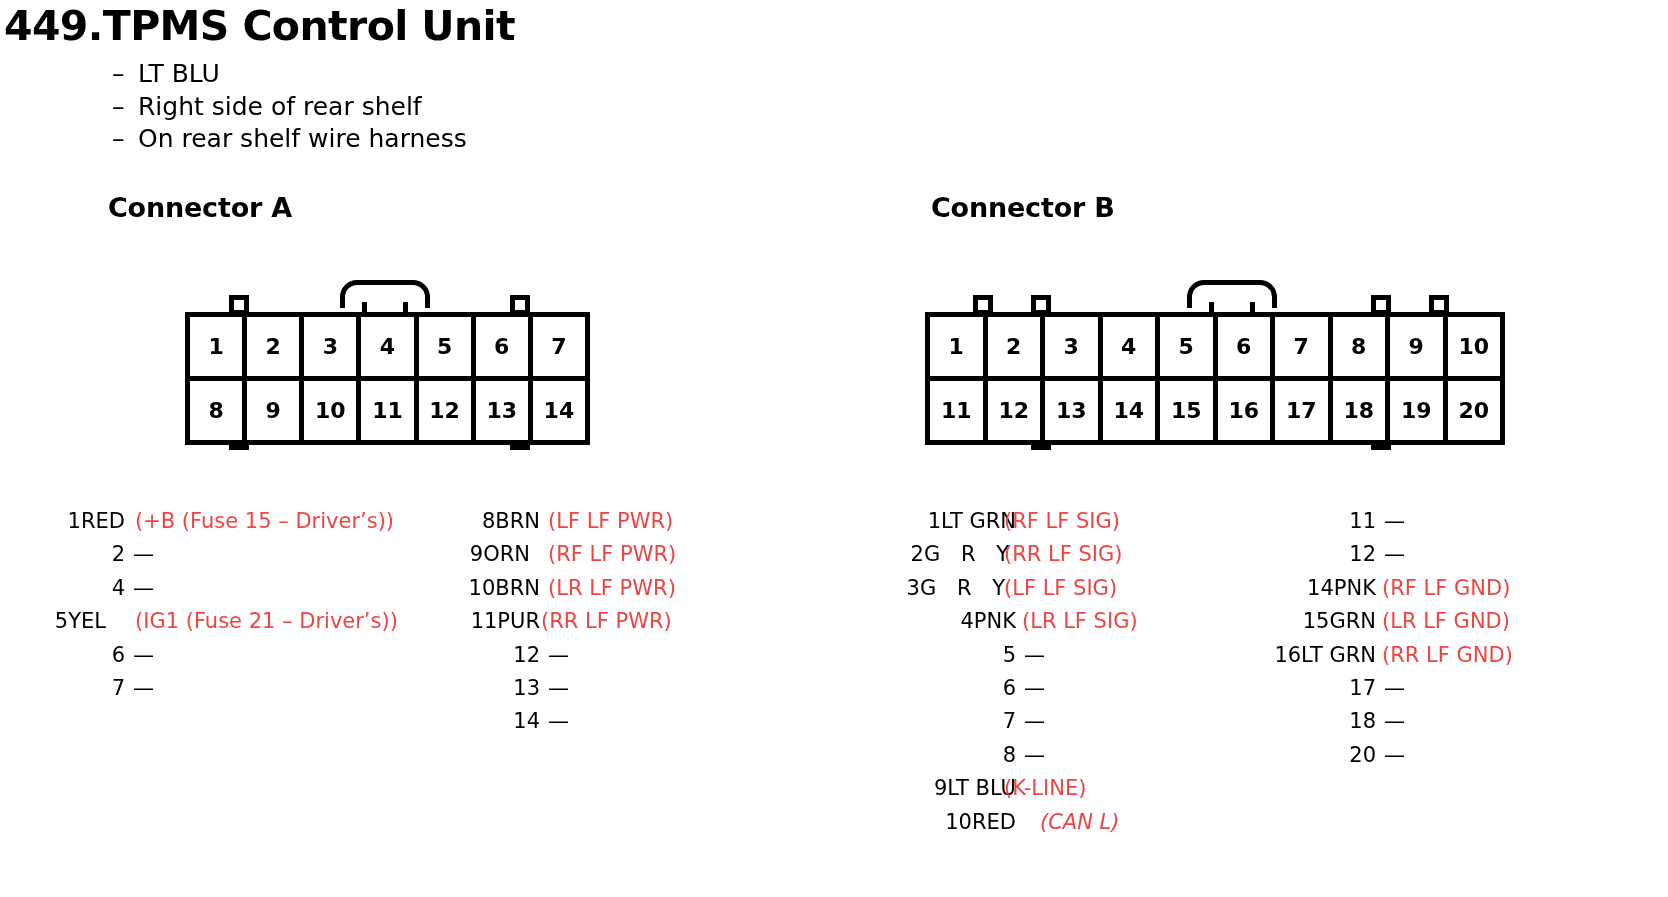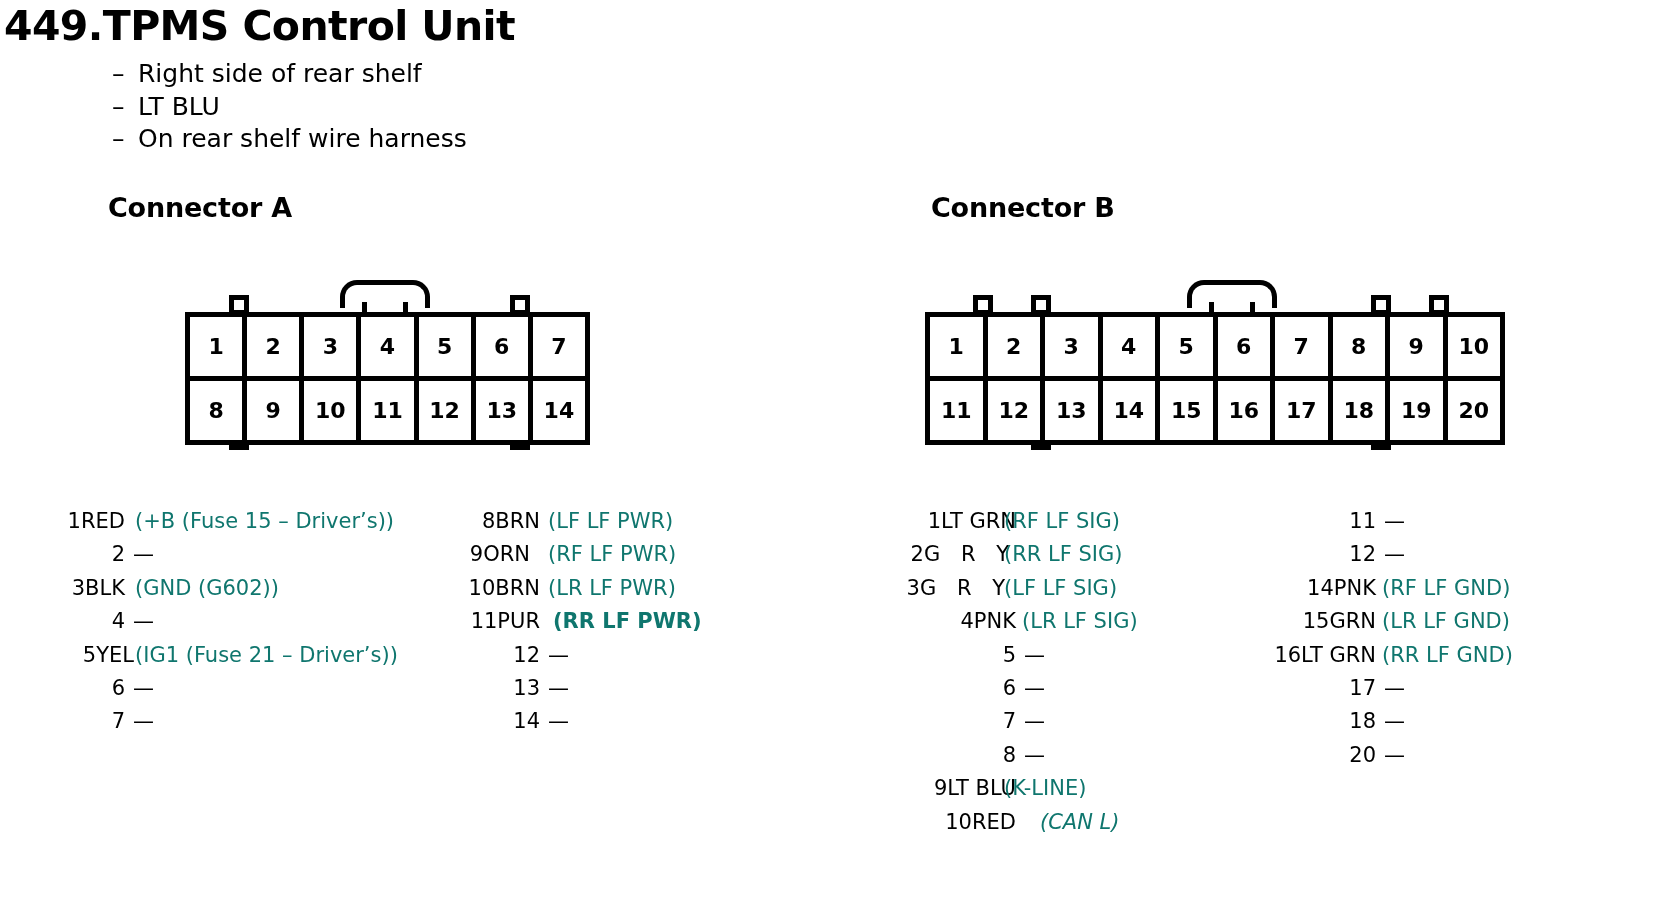--- a/index.html
+++ b/index.html
@@ -127,39 +127,39 @@
   .pin-lhs {
     position: absolute;
     right: 0; top: 0;
     text-align: right;
     white-space: nowrap;
     color: #000;
   }
   .pin-desc {
     position: absolute;
     left: 0; top: 0;
-    color: #0f766e;
+    color: #ef4444;
     white-space: nowrap;
   }
   .pin-desc.empty { color: #000; }
   .spaced { letter-spacing: 7px; }
 </style>
 </head>
 <body>
 
 <div class="page">
 
   <div class="title">449.TPMS Control Unit</div>
 
   <div class="bullets">
     <div class="bullet">
+      <span class="dash">–</span><span>LT BLU</span>
+    </div>
+    <div class="bullet">
       <span class="dash">–</span><span>Right side of rear shelf</span>
-    </div>
-    <div class="bullet">
-      <span class="dash">–</span><span>LT BLU</span>
     </div>
     <div class="bullet">
       <span class="dash">–</span><span>On rear shelf wire harness</span>
     </div>
   </div>
 
   <div class="conn-heading" id="heading-a">Connector A</div>
 
   <div class="connector" id="connector-a-drawing" style="left:185px; top:280px; width:405px; height:165px;">
 
@@ -199,29 +199,25 @@
   <div class="pinlist" id="pinlist-a-left" style="left:30px; top:505px; width:420px;">
       <div class="pin-row">
         <span class="pin-lhs" style="right: 325px;"><span>1</span><span>RED</span></span>
         <span class="pin-desc" style="left: 105px;">(+B (Fuse 15 – Driver’s))</span>
       </div>
       <div class="pin-row">
         <span class="pin-lhs" style="right: 325px;"><span>2</span></span>
         <span class="pin-desc empty" style="left: 103px;">—</span>
       </div>
       <div class="pin-row">
-        <span class="pin-lhs" style="right: 325px;"><span>3</span><span>BLK</span></span>
-        <span class="pin-desc" style="left: 105px;">(GND (G602))</span>
-      </div>
-      <div class="pin-row">
         <span class="pin-lhs" style="right: 325px;"><span>4</span></span>
         <span class="pin-desc empty" style="left: 103px;">—</span>
       </div>
       <div class="pin-row">
-        <span class="pin-lhs" style="right: 316px;"><span>5</span><span>YEL</span></span>
+        <span class="pin-lhs" style="right: 344px;"><span>5</span><span>YEL</span></span>
         <span class="pin-desc" style="left: 105px;">(IG1 (Fuse 21 – Driver’s))</span>
       </div>
       <div class="pin-row">
         <span class="pin-lhs" style="right: 325px;"><span>6</span></span>
         <span class="pin-desc empty" style="left: 103px;">—</span>
       </div>
       <div class="pin-row">
         <span class="pin-lhs" style="right: 325px;"><span>7</span></span>
         <span class="pin-desc empty" style="left: 103px;">—</span>
       </div>
@@ -234,21 +230,21 @@
       <div class="pin-row">
         <span class="pin-lhs" style="right: 170px; margin-left: 43px;"><span>9</span><span>ORN</span></span>
         <span class="pin-desc" style="left: 108px;">(RF LF PWR)</span>
       </div>
       <div class="pin-row">
         <span class="pin-lhs" style="right: 160px;"><span>10</span><span>BRN</span></span>
         <span class="pin-desc" style="left: 108px;">(LR LF PWR)</span>
       </div>
       <div class="pin-row">
         <span class="pin-lhs" style="right: 160px;"><span>11</span><span>PUR</span></span>
-        <span class="pin-desc" style="left: 113px; font-weight: bold;">(RR LF PWR)</span>
+        <span class="pin-desc" style="left: 101px;">(RR LF PWR)</span>
       </div>
       <div class="pin-row">
         <span class="pin-lhs" style="right: 160px;"><span>12</span></span>
         <span class="pin-desc empty" style="left: 108px;">—</span>
       </div>
       <div class="pin-row">
         <span class="pin-lhs" style="right: 160px;"><span>13</span></span>
         <span class="pin-desc empty" style="left: 108px;">—</span>
       </div>
       <div class="pin-row">

